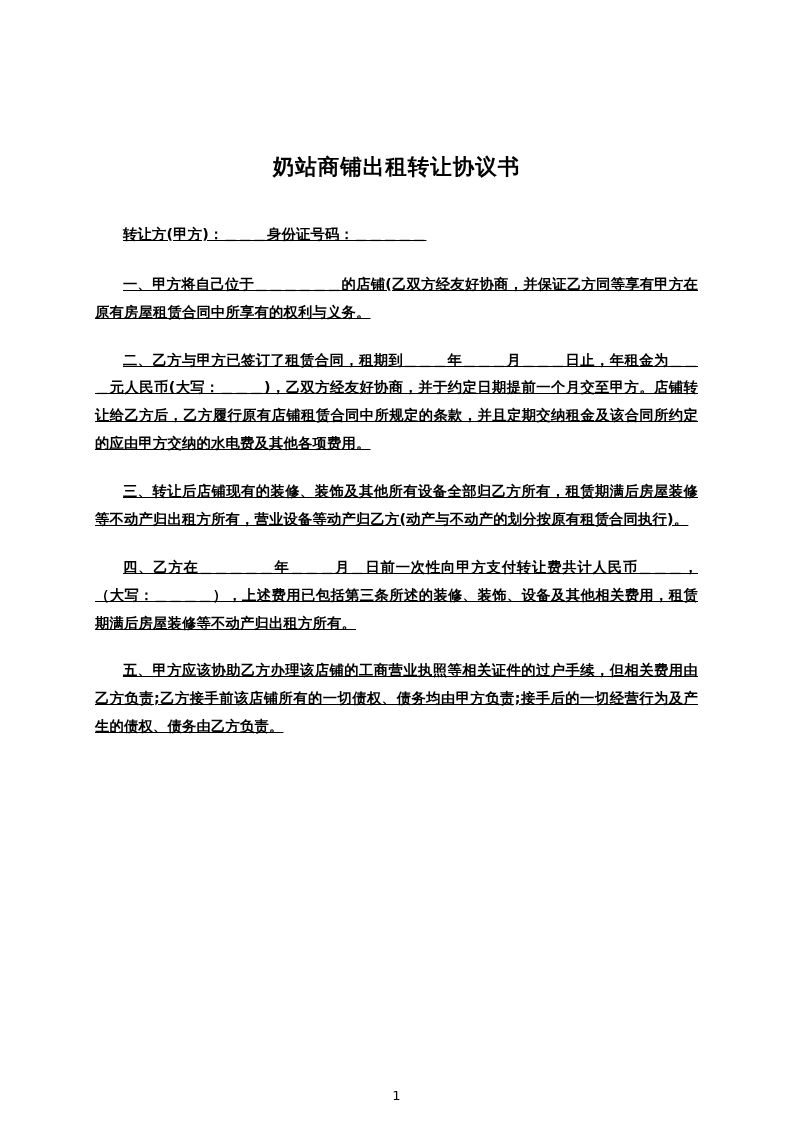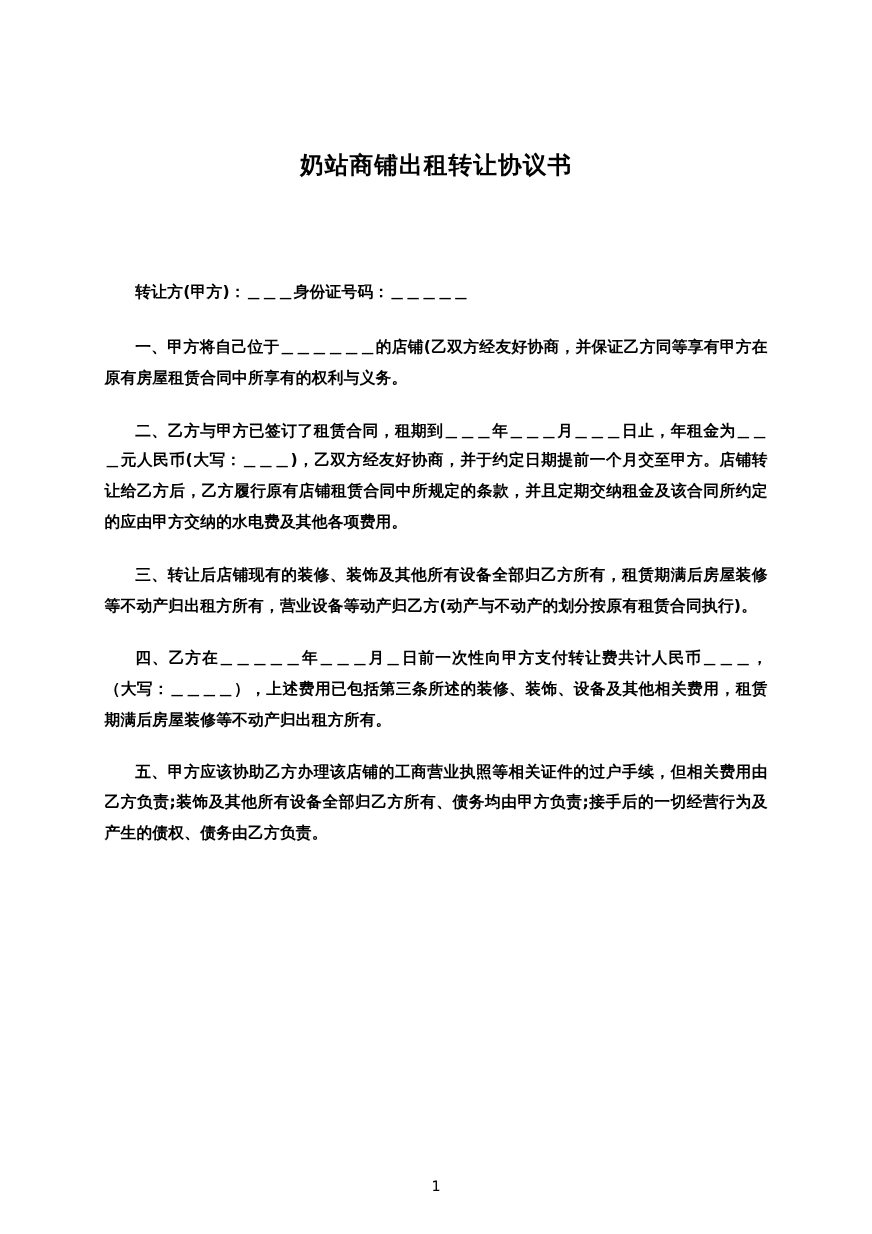--- a/index.html
+++ b/index.html
@@ -20,26 +20,27 @@
     height: 1122px;
     box-sizing: border-box;
     padding: 0 95px;
     position: relative;
   }
   .doc-title {
     text-align: center;
     font-size: 21.5px;
     font-weight: bold;
     letter-spacing: 1px;
-    margin: 0;
+    margin: 16px;
     padding-top: 137px;
     line-height: 1.3;
   }
   .body-block {
-    margin-top: 88px;
+    margin-top: 40px;
+    text-decoration: underline;
   }
   p.para {
     font-size: 14.3px;
     line-height: 1.95;
     margin: 0 0 14px 0;
     text-align: justify;
     text-justify: inter-ideograph;
     font-weight: bold;
     letter-spacing: 0.2px;
   }
@@ -69,18 +70,18 @@
 <div class="page">
 
   <h1 class="doc-title">奶站商铺出租转让协议书</h1>
 
   <div class="body-block">
     <p class="para party">转让方(甲方)：＿＿＿身份证号码：＿＿＿＿＿</p>
     <p class="para indent gap-top">一、甲方将自己位于＿＿＿＿＿＿的店铺(乙双方经友好协商，并保证乙方同等享有甲方在原有房屋租赁合同中所享有的权利与义务。</p>
     <p class="para indent gap-top">二、乙方与甲方已签订了租赁合同，租期到＿＿＿年＿＿＿月＿＿＿日止，年租金为＿＿＿元人民币(大写：＿＿＿)，乙双方经友好协商，并于约定日期提前一个月交至甲方。店铺转让给乙方后，乙方履行原有店铺租赁合同中所规定的条款，并且定期交纳租金及该合同所约定的应由甲方交纳的水电费及其他各项费用。</p>
     <p class="para indent gap-top">三、转让后店铺现有的装修、装饰及其他所有设备全部归乙方所有，租赁期满后房屋装修等不动产归出租方所有，营业设备等动产归乙方(动产与不动产的划分按原有租赁合同执行)。</p>
     <p class="para indent gap-top">四、乙方在＿＿＿＿＿年＿＿＿月＿日前一次性向甲方支付转让费共计人民币＿＿＿，（大写：＿＿＿＿），上述费用已包括第三条所述的装修、装饰、设备及其他相关费用，租赁期满后房屋装修等不动产归出租方所有。</p>
-    <p class="para indent gap-top">五、甲方应该协助乙方办理该店铺的工商营业执照等相关证件的过户手续，但相关费用由乙方负责;装饰及其他所有设备全部归乙方所有、债务均由甲方负责;接手后的一切经营行为及产生的债权、债务由乙方负责。</p>
+    <p class="para indent gap-top">五、甲方应该协助乙方办理该店铺的工商营业执照等相关证件的过户手续，但相关费用由乙方负责;乙方接手前该店铺所有的一切债权、债务均由甲方负责;接手后的一切经营行为及产生的债权、债务由乙方负责。</p>
   </div>
 
   <div class="page-number">1</div>
 
 </div>
 
 </body></html>

